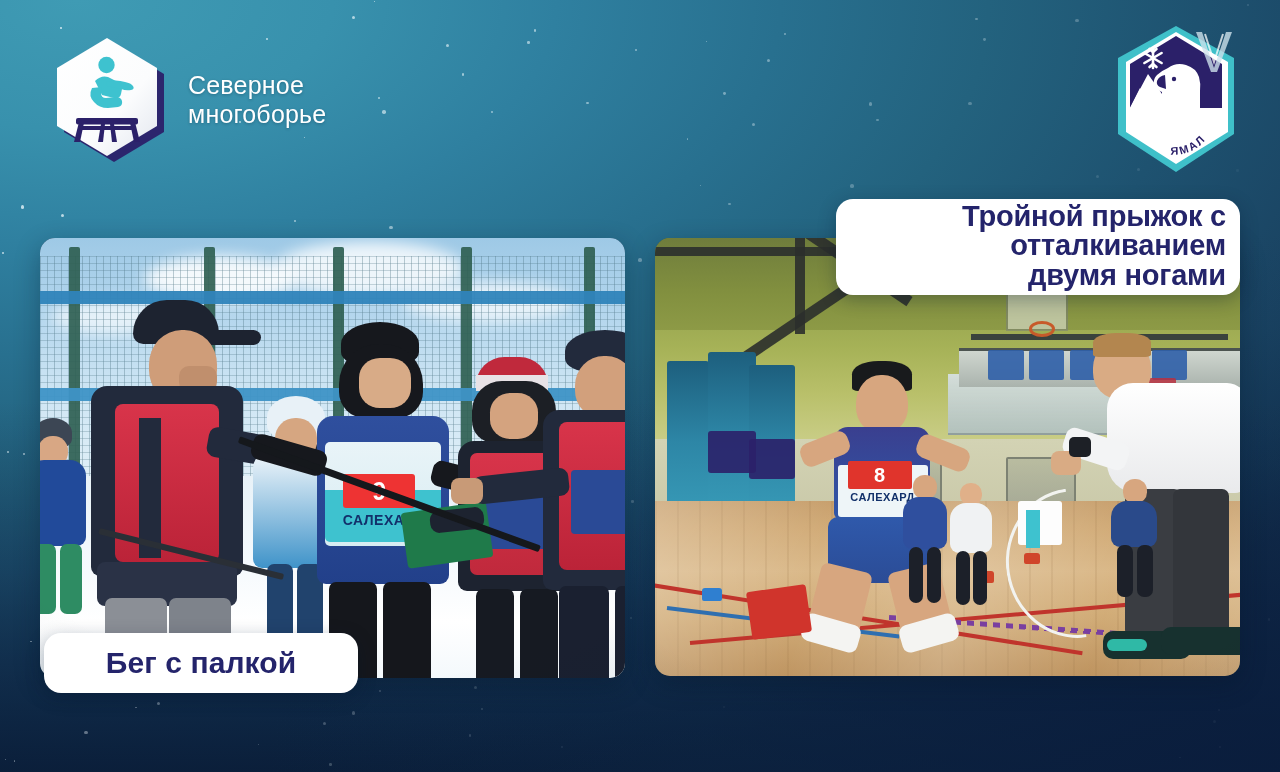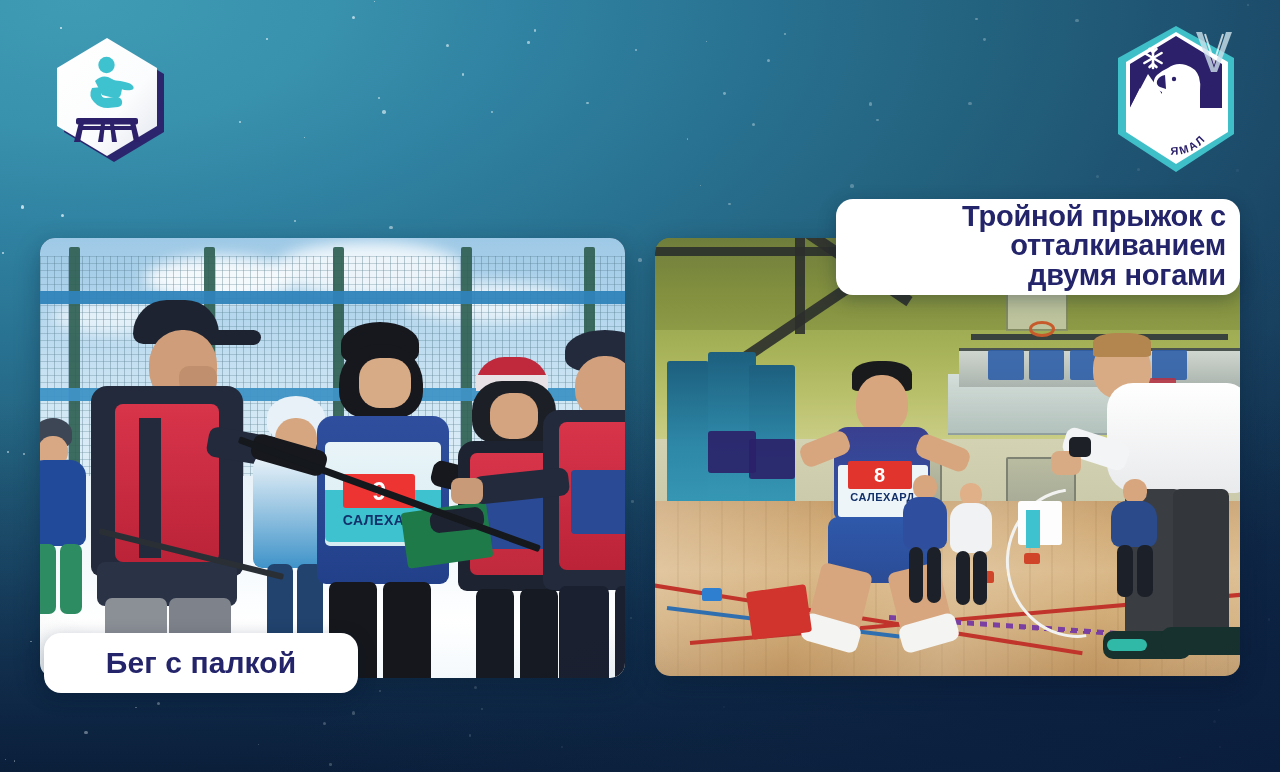--- a/index.html
+++ b/index.html
@@ -336,20 +336,22 @@
         <path d="M38 54 q-4,8 2,14 q5,6 14,6 l10,-1 q5,-1 4,-6 q-1,-4 -6,-4 l-10,1 q-5,0 -5,-5 l1,-6 z" fill="#3ec2cf"></path>
 
         <rect x="22" y="84" width="62" height="6.5" rx="2" fill="#2b2069"></rect>
         <rect x="27" y="92" width="52" height="4" rx="1.6" fill="#2b2069"></rect>
         <path d="M26 84 l-6 24 h6 l5,-24 z" fill="#2b2069"></path>
         <path d="M80 84 l6 24 h-6 l-5,-24 z" fill="#2b2069"></path>
         <path d="M47 90 l-3 18 h5 l2,-18 z" fill="#2b2069"></path>
         <path d="M60 90 l3 18 h-5 l-2,-18 z" fill="#2b2069"></path>
       </svg>
     </div>
+    <div class="brand-title">Северное
+многоборье</div>
   </div>
 
   <div class="emblem">
     <svg viewBox="0 0 132 155" aria-hidden="true">
 
       <polygon points="66,4 124,36 124,112 66,150 8,112 8,36" fill="#3fc0c9"></polygon>
 
       <polygon points="66,10 118,40 118,110 66,142 16,110 16,40" fill="#ffffff"></polygon>
 
       <path d="M66 14 L112 42 L112 86 L20 86 L20 42 Z" fill="#2b2069"></path>

